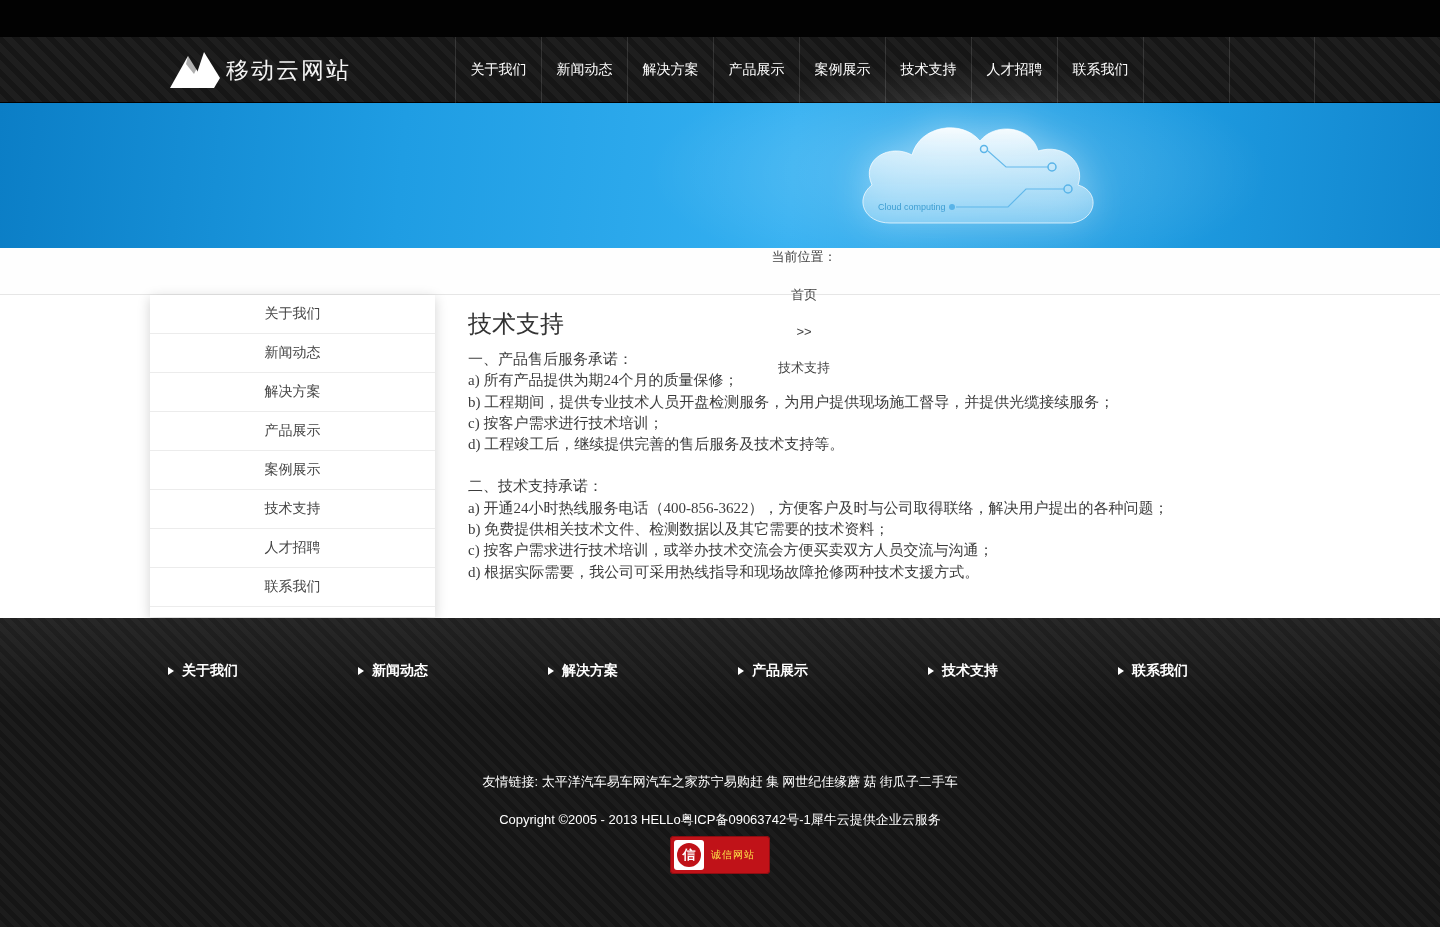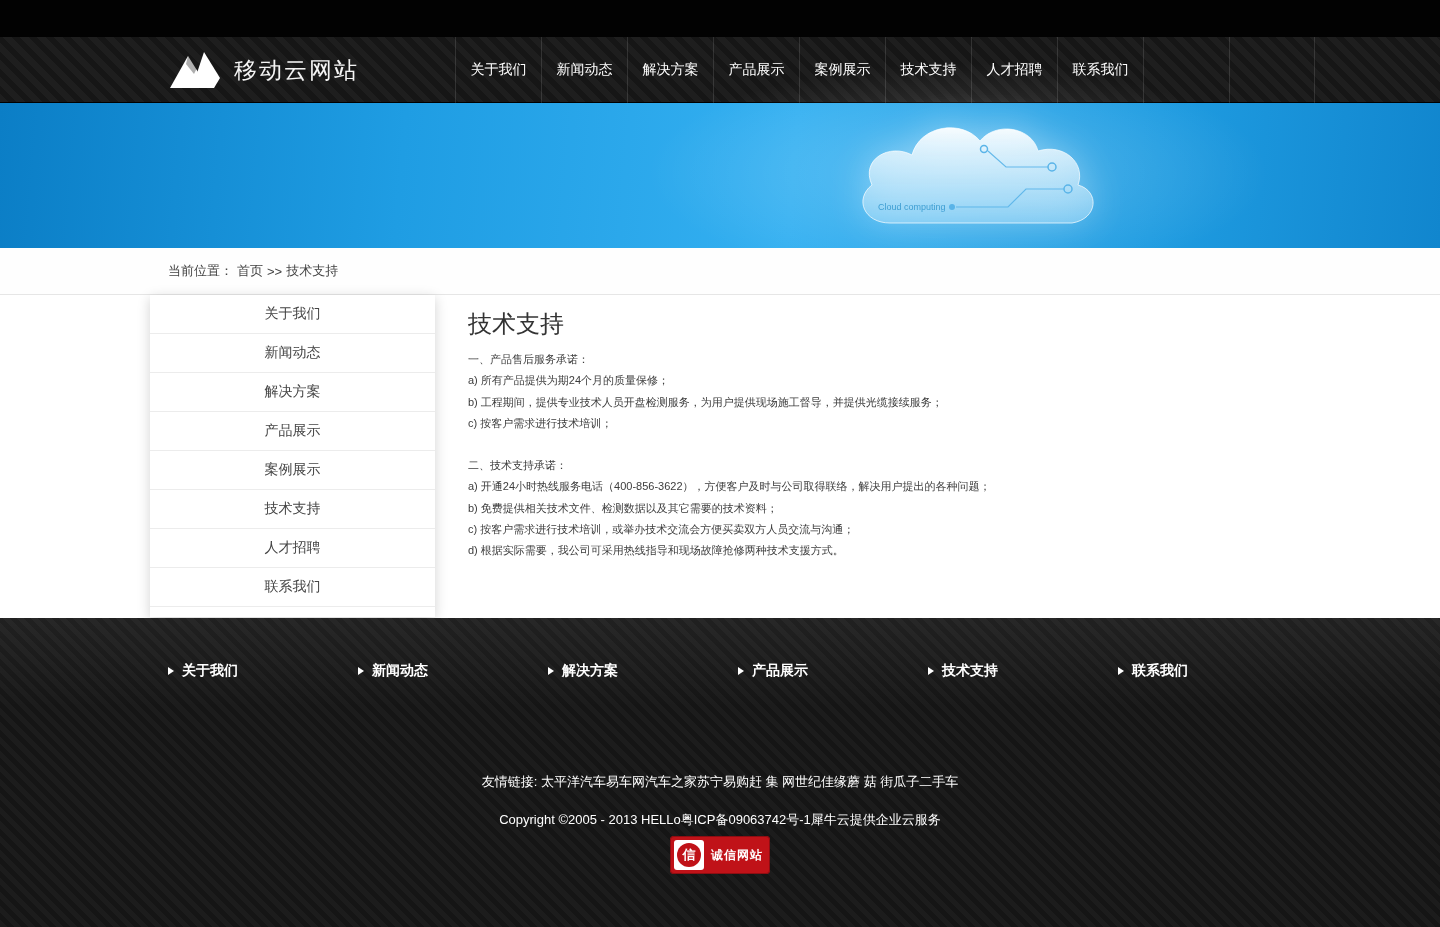--- a/index.html
+++ b/index.html
@@ -8,68 +8,68 @@
   .page { position:relative; width:1440px; height:927px; overflow:hidden; background:#fff; }
 
   
   .topbar { position:absolute; top:0; left:0; width:1440px; height:37px; background:#020202; }
 
   
   .header { position:absolute; top:37px; left:0; width:1440px; height:66px;
     background:#161616;
     background-image:repeating-linear-gradient(45deg, rgba(255,255,255,0.035) 0 6px, rgba(0,0,0,0) 6px 12px);
     border-bottom:1px solid #000; }
-  .logo { position:absolute; left:168px; top:0; height:66px; display:flex; align-items:center; gap:12px; cursor:pointer; }
+  .logo { position:absolute; left:168px; top:0; height:66px; display:flex; align-items:center; gap:4px; cursor:pointer; }
   .logo-icon svg { display:block; }
   .logo-text { color:#f4f4f4; font-size:23px; letter-spacing:2px; }
   .main-nav { position:absolute; left:455px; top:0; height:66px; display:flex; }
   .nav-item, .nav-cell-empty { width:86px; height:66px; display:flex; align-items:center; justify-content:center;
     color:#fff; font-size:14px; text-decoration:none; border-left:1px solid rgba(255,255,255,0.12); cursor:pointer; }
   .nav-cell-empty { cursor:default; }
   .main-nav .last-border { border-right:1px solid rgba(255,255,255,0.12); }
 
   
   .banner { position:absolute; top:103px; left:0; width:1440px; height:145px;
     background:linear-gradient(95deg,#0b7ec6 0%, #1f9de3 28%, #34b0f1 55%, #1f9ce1 80%, #1186ce 100%);padding-left:48px; }
   .banner-glow { position:absolute; left:45%; top:-40px; width:620px; height:220px; border-radius:50%;
     background:radial-gradient(closest-side, rgba(255,255,255,0.22), rgba(255,255,255,0)); }
   .cloud-wrap { position:absolute; left:838px; top:8px; width:300px; height:132px; filter:drop-shadow(0 0 18px rgba(255,255,255,0.45)); }
 
   
   .breadcrumb-bar { position:absolute; top:248px; left:0; width:1440px; height:47px; background:#fefefe;
-    border-bottom:1px solid #e6e6e6; display:flex; align-items:center; padding-left:168px; font-size:13px; color:#444; gap:4px; }
+    border-bottom:1px solid #e6e6e6; display:flex; align-items:center; padding-left:168px; font-size:13px; color:#444; gap:20px;flex-direction:column; }
   .breadcrumb-bar a { color:#444; text-decoration:none; cursor:pointer;font-family:Liberation Mono, monospace; }
 
   
   .sidebar { position:absolute; left:150px; top:295px; width:285px; height:322px; background:#fff;
     box-shadow:0 3px 12px rgba(0,0,0,0.18); }
   .side-item { height:39px; display:flex; align-items:center; justify-content:center; font-size:14px; color:#444;
     border-bottom:1px solid #ececec; cursor:pointer; }
   .content { position:absolute; left:468px; top:308px; width:830px; }
   .content h1 { font-size:24px; font-weight:400; color:#333; margin-bottom:9px; }
-  .para { font-size:11px; line-height:21.3px; min-height:21px; color:#3c3c3c; }
+  .para { font-size:15px; line-height:21.3px; min-height:21px; color:#3c3c3c;font-family:Liberation Serif, serif; }
 
   
   .footer { position:absolute; top:618px; left:0; width:1440px; height:309px;
     background:#151515;
     background-image:linear-gradient(180deg, rgba(255,255,255,0.05), rgba(255,255,255,0) 90px),
       repeating-linear-gradient(45deg, rgba(255,255,255,0.03) 0 5px, rgba(0,0,0,0) 5px 10px); }
   .footer-nav { position:absolute; left:168px; top:44px; display:flex; }
   .fcol { width:190px; display:flex; align-items:center; gap:8px; color:#fff; font-size:14px; font-weight:bold; cursor:pointer; }
   .arrow-icon { width:0; height:0; border-left:6px solid #fff; border-top:4px solid transparent; border-bottom:4px solid transparent; display:inline-block; }
   .friend-links { position:absolute; top:155px; left:0; width:1440px; text-align:center; color:#fff; font-size:13px; }
-  .friend-links a { color:#fff; text-decoration:none; cursor:pointer; }
+  .friend-links a { color:#fff; text-decoration:none; cursor:pointer;font-family:Liberation Serif, serif; }
   .copyright { position:absolute; top:193px; left:0; width:1440px; text-align:center; color:#fff; font-size:13px; }
   .badge { position:absolute; top:218px; left:670px; width:100px; height:38px; background:#c01218; border-radius:4px;
     display:flex; align-items:center; cursor:pointer; box-shadow:0 0 0 1px #8e0d12 inset; }
   .badge-seal { width:30px; height:30px; margin-left:4px; background:#fff; border-radius:3px;
     display:flex; align-items:center; justify-content:center; }
   .seal-ring { width:24px; height:24px; border-radius:50%; background:#c01218; color:#fff; font-size:13px; font-weight:bold;
     display:flex; align-items:center; justify-content:center; }
-  .badge-text { color:#ffffff; font-size:12px; font-weight:bold; margin-left:7px; letter-spacing:1px; }
+  .badge-text { color:#fde047; font-size:10px; font-weight:normal; margin-left:7px; letter-spacing:1px; }
 </style>
 </head>
 <body>
 
 <div class="page">
 
   <div class="topbar"></div>
 
   <header class="header">
     <div class="logo">
@@ -135,20 +135,21 @@
     <div class="side-item">人才招聘</div>
     <div class="side-item">联系我们</div>
   </aside>
 
   <section class="content">
     <h1>技术支持</h1>
     <div class="para">一、产品售后服务承诺：</div>
     <div class="para">a) 所有产品提供为期24个月的质量保修；</div>
     <div class="para">b) 工程期间，提供专业技术人员开盘检测服务，为用户提供现场施工督导，并提供光缆接续服务；</div>
     <div class="para">c) 按客户需求进行技术培训；</div>
+    <div class="para">d) 工程竣工后，继续提供完善的售后服务及技术支持等。</div>
     <div class="para"></div>
     <div class="para">二、技术支持承诺：</div>
     <div class="para">a) 开通24小时热线服务电话（400-856-3622），方便客户及时与公司取得联络，解决用户提出的各种问题；</div>
     <div class="para">b) 免费提供相关技术文件、检测数据以及其它需要的技术资料；</div>
     <div class="para">c) 按客户需求进行技术培训，或举办技术交流会方便买卖双方人员交流与沟通；</div>
     <div class="para">d) 根据实际需要，我公司可采用热线指导和现场故障抢修两种技术支援方式。</div>
   </section>
 
   <footer class="footer">
     <div class="footer-nav">

